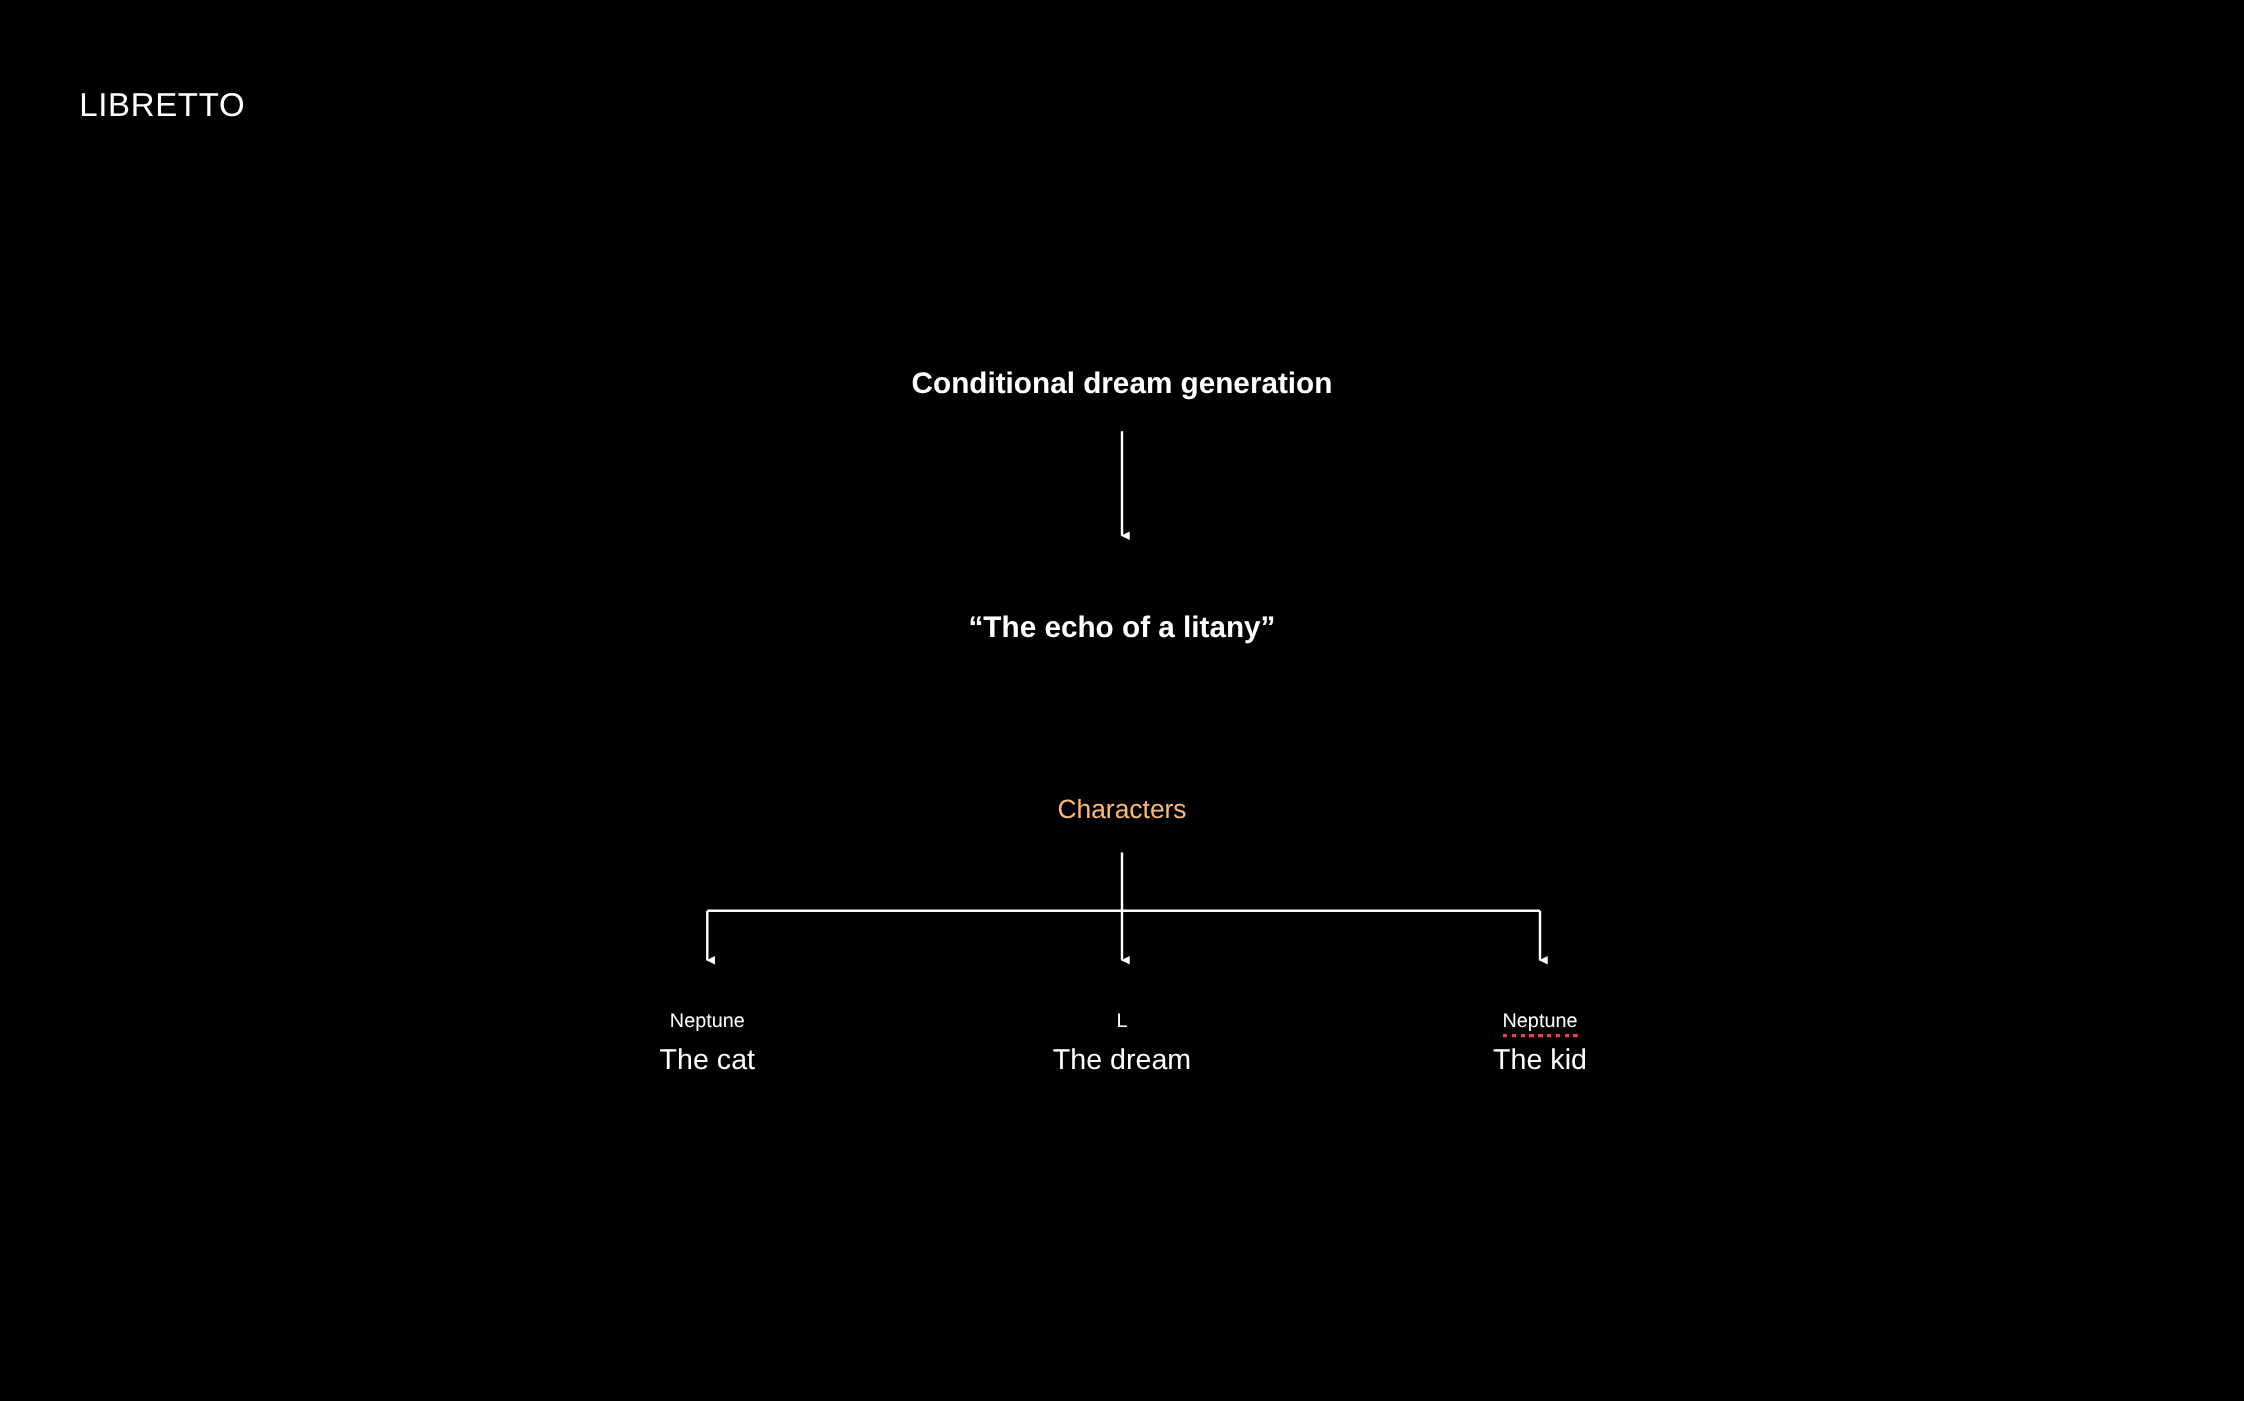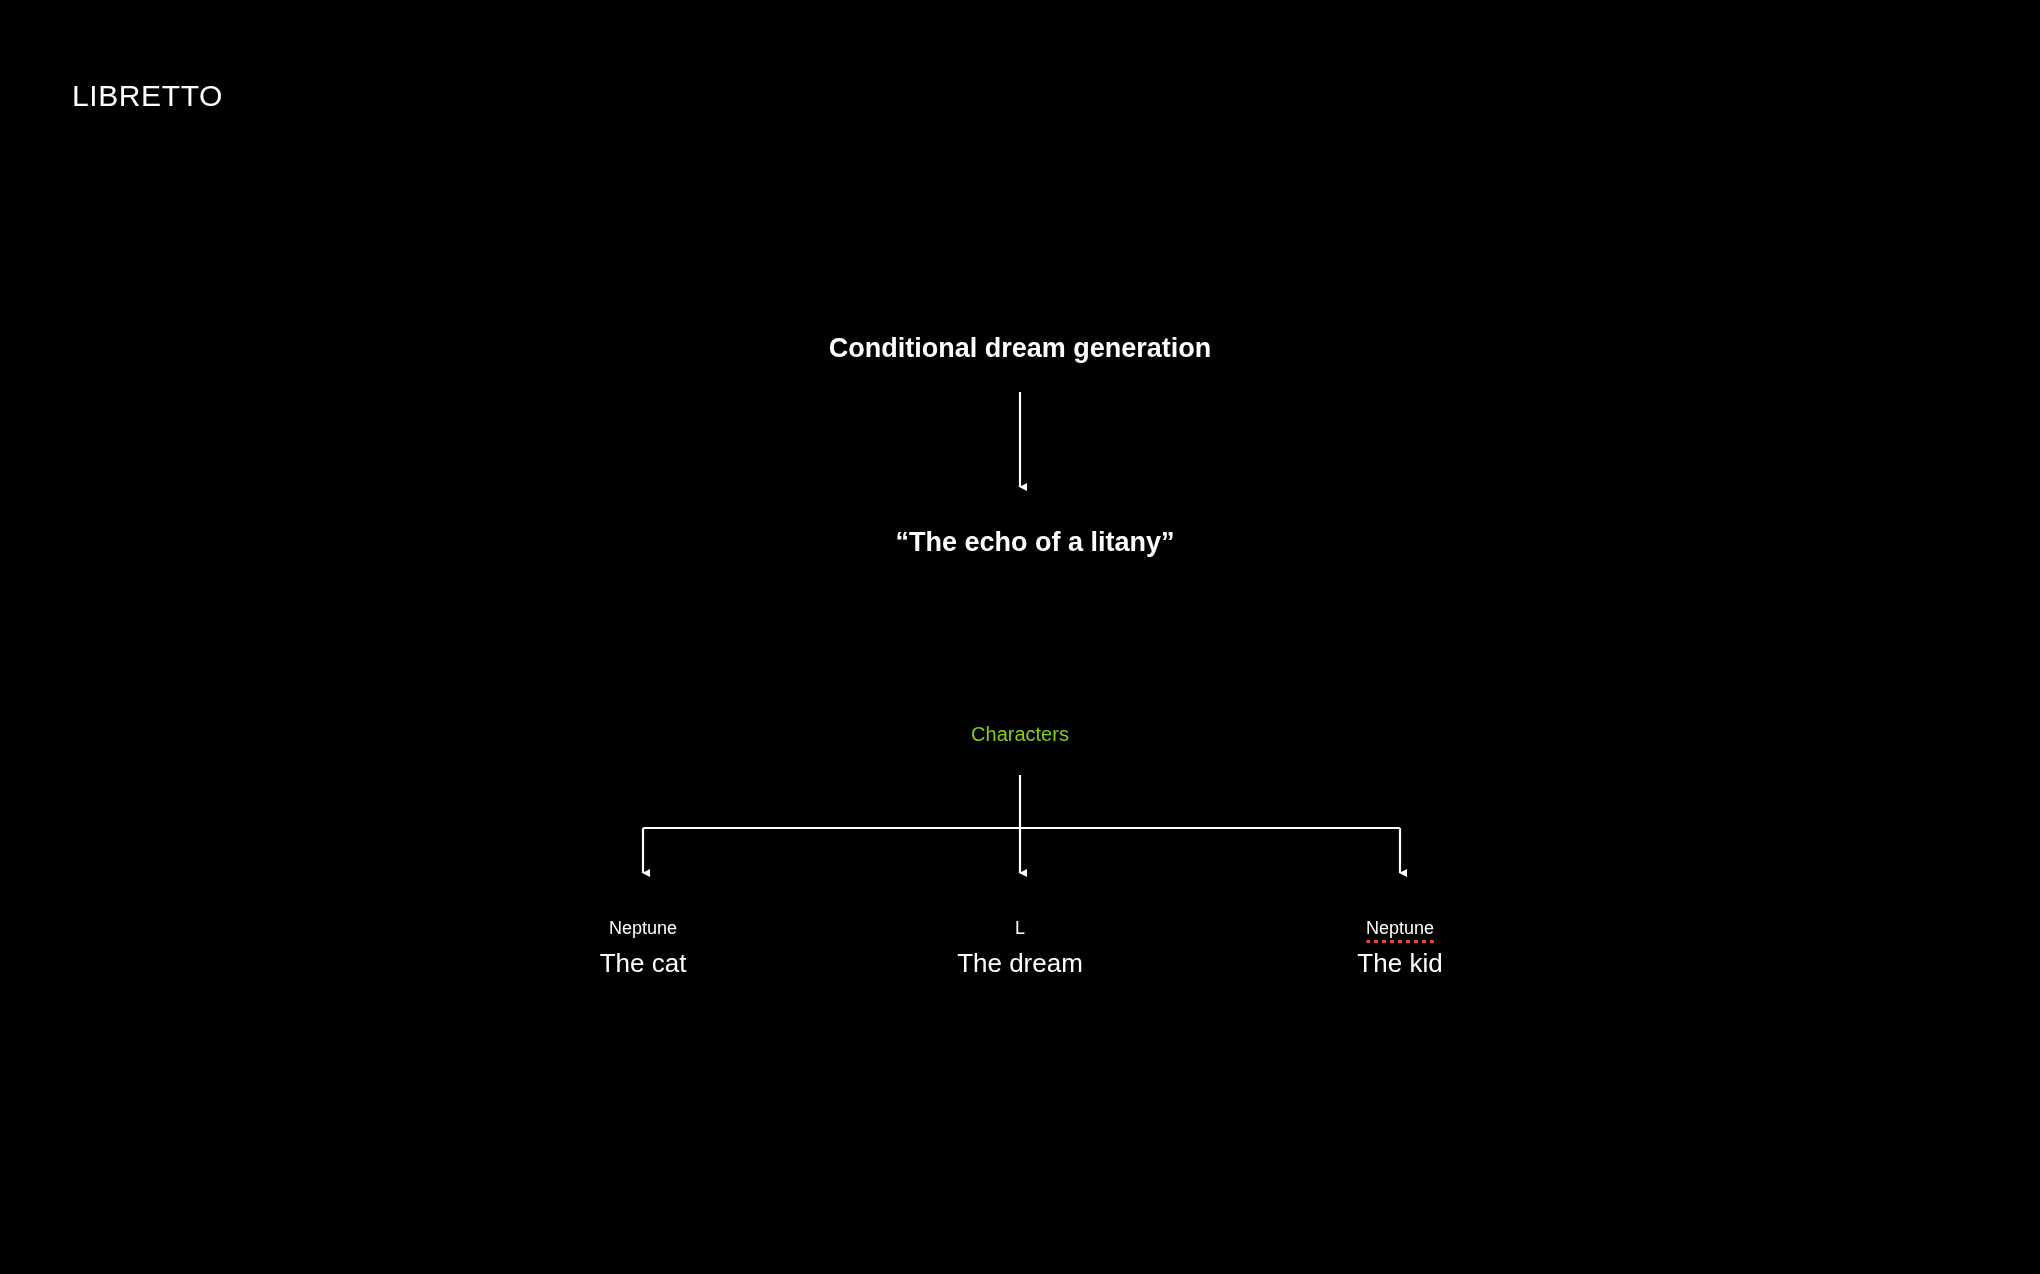--- a/index.html
+++ b/index.html
@@ -41,24 +41,24 @@
     transform: translateX(-50%);
     white-space: nowrap;
   }
   .node-title {
     font-size: 27px;
     font-weight: 700;
     line-height: 1.15;
     color: #ffffff;
   }
   .node-plain {
-    font-size: 20px;
+    font-size: 24px;
     font-weight: 400;
     line-height: 1.22;
-    color: #84cc16;
+    color: #fdba74;
   }
 
   
   .leaf {
     position: absolute;
     transform: translateX(-50%);
     text-align: center;
     white-space: nowrap;
   }
   .leaf-name {
@@ -123,21 +123,21 @@
 
     <line x1="643" y1="828" x2="643" y2="873" stroke="#ffffff" stroke-width="2.2" marker-end="url(#arrowhead)"></line>
 
     <line x1="1020" y1="828" x2="1020" y2="873" stroke="#ffffff" stroke-width="2.2" marker-end="url(#arrowhead)"></line>
 
     <line x1="1400" y1="828" x2="1400" y2="873" stroke="#ffffff" stroke-width="2.2" marker-end="url(#arrowhead)"></line>
   </svg>
 
   <div class="node node-title" style="left:1020px; top:333px;">Conditional dream generation</div>
 
-  <div class="node node-title" style="left:1020px; top:527px;margin-left:15px;">“The echo of a litany”</div>
+  <div class="node node-title" style="left:1020px; top:555px;">“The echo of a litany”</div>
 
   <div class="node node-plain" style="left:1020px; top:722px;">Characters</div>
 
   <div class="leaf" style="left:643px; top:917px;">
     <div>
       <span class="leaf-name">Neptune</span>
     </div>
     <div class="leaf-role">The cat</div>
   </div>
 

